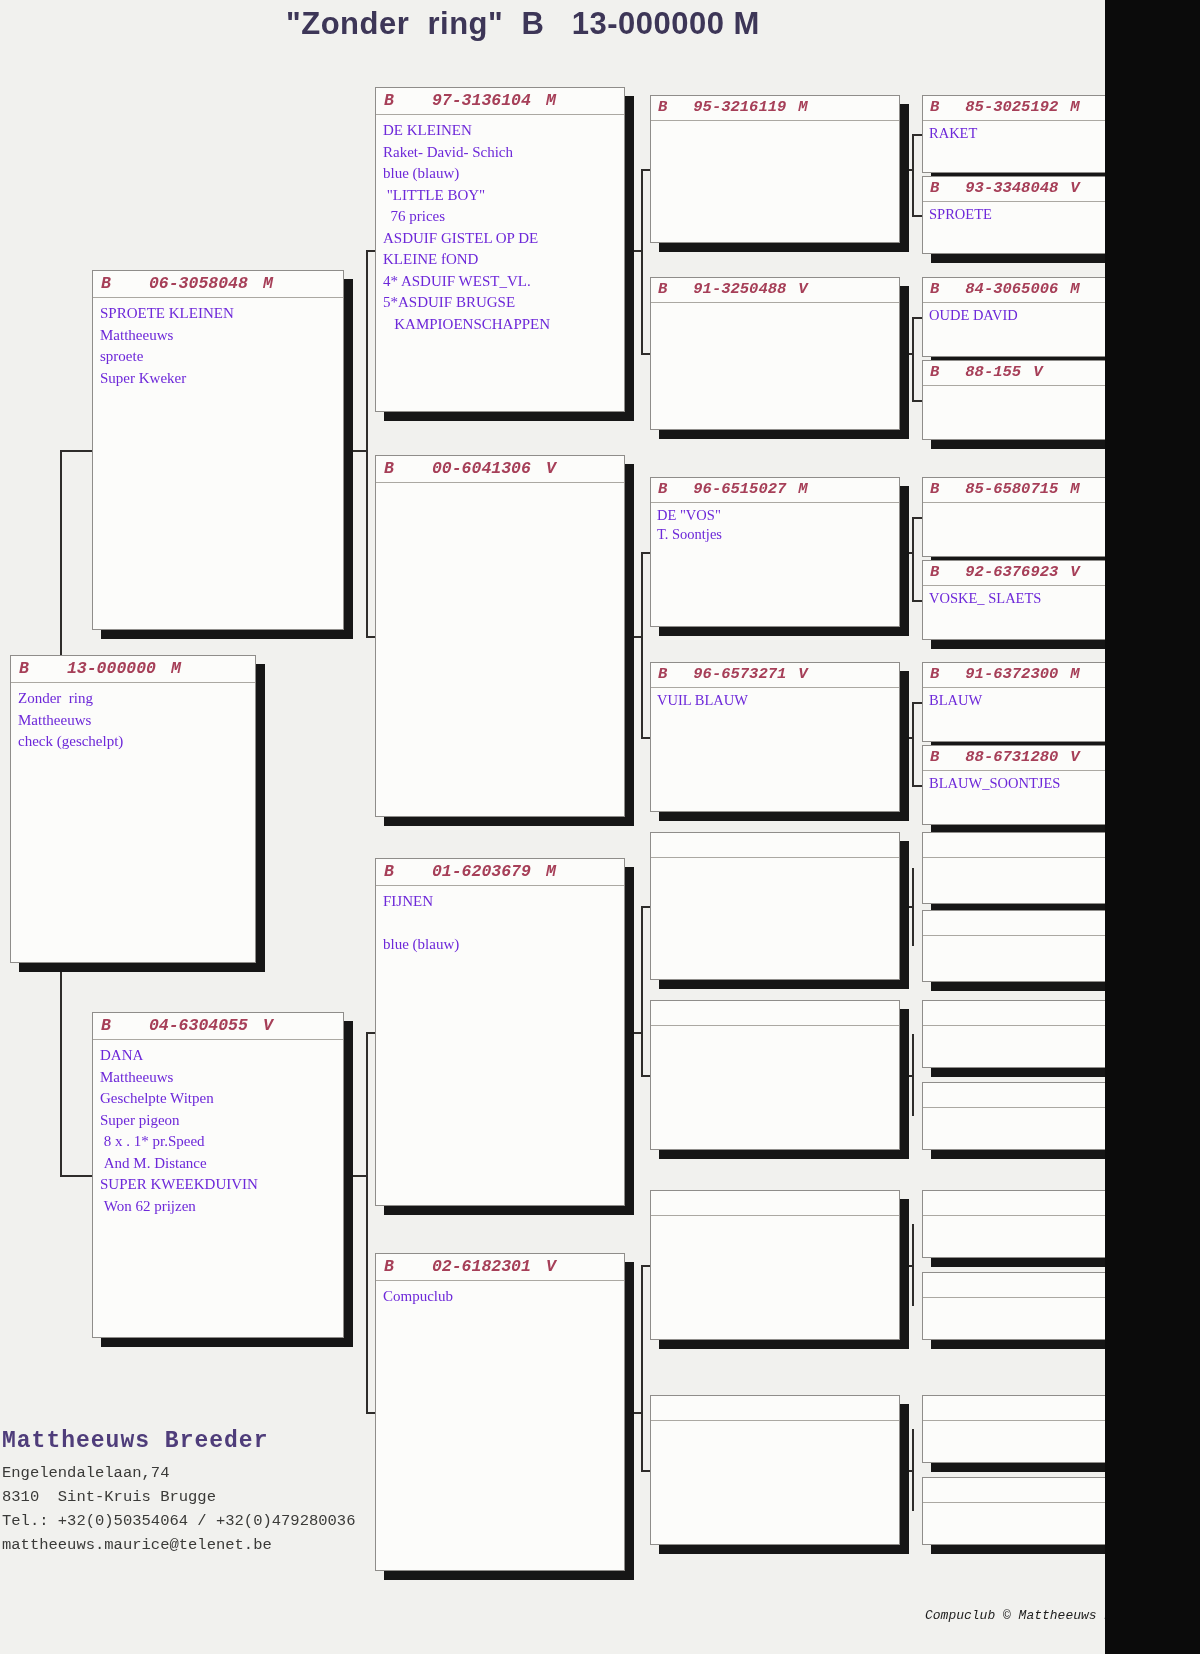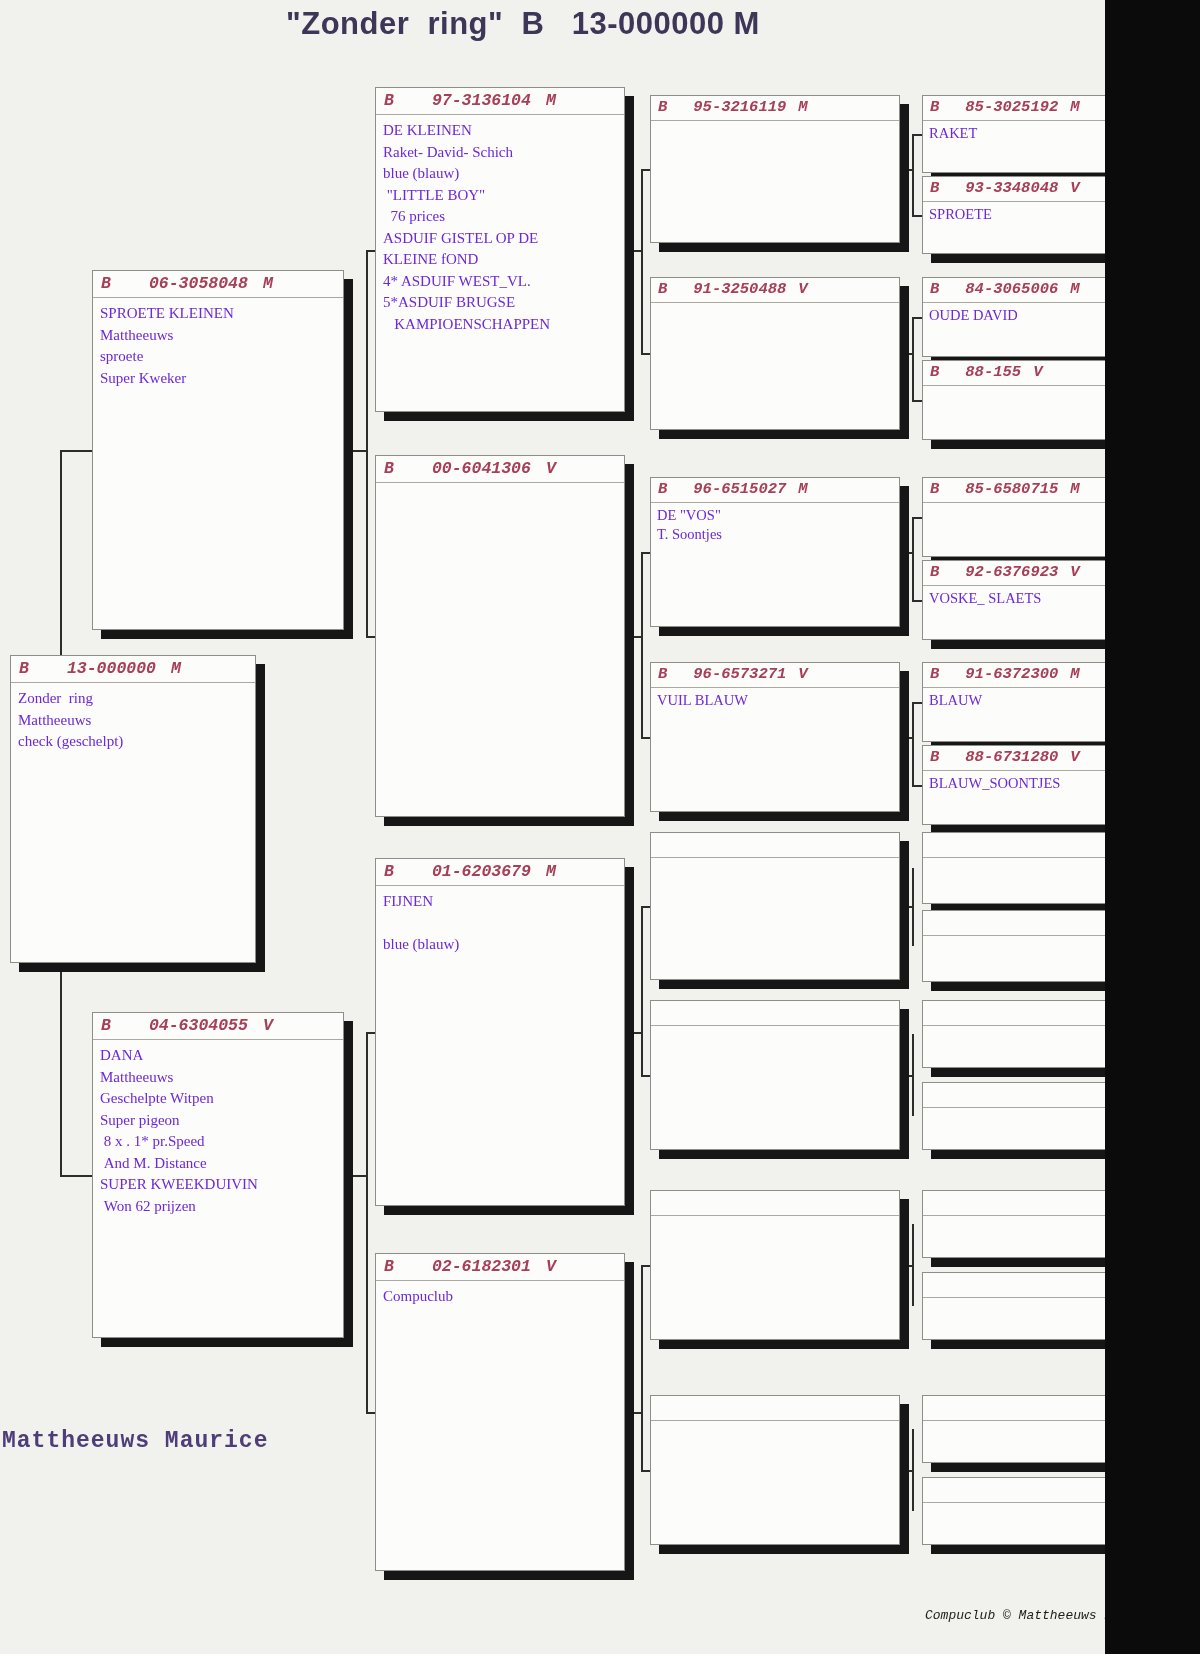--- a/index.html
+++ b/index.html
@@ -328,18 +328,22 @@
     <div class="box-hd"></div>
   </div>
 <div class="box small empty" style="left:922px;top:1395px;width:216px;height:68px">
     <div class="box-hd"></div>
   </div>
 <div class="box small empty" style="left:922px;top:1477px;width:216px;height:68px">
     <div class="box-hd"></div>
   </div>
 
 <div class="contact">
-  <div class="contact-name">Mattheeuws Maurice</div>
+  <div class="contact-name">Mattheeuws Breeder</div>
+  <div class="contact-details">Engelendalelaan,74
+8310  Sint-Kruis Brugge
+Tel.: +32(0)50354064 / +32(0)479280036
+mattheeuws.maurice@telenet.be</div>
 </div>
 
 <div class="footer">Compuclub © Mattheeuws Mauric</div>
 
 <div class="scanband"></div>
 
 </body></html>

